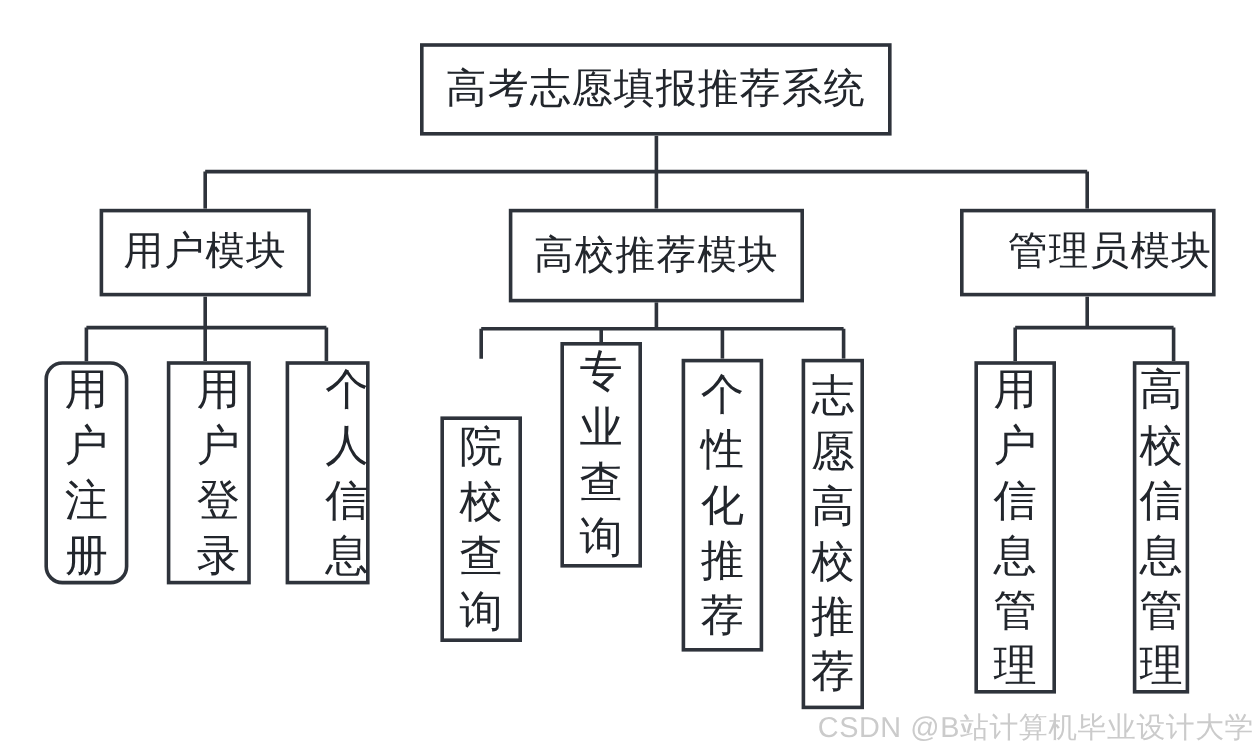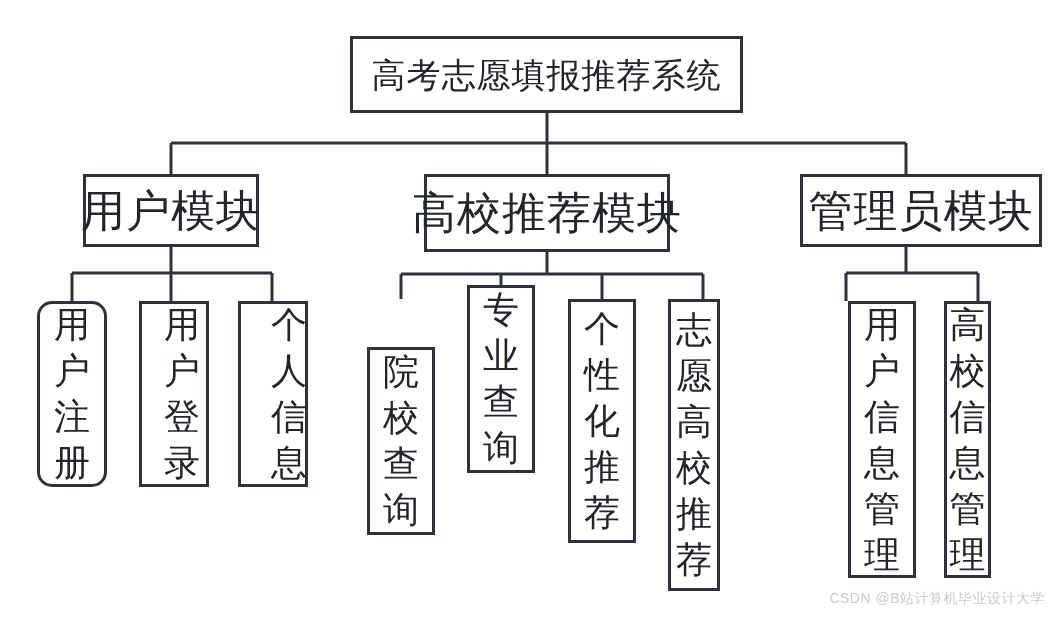--- a/index.html
+++ b/index.html
@@ -25,56 +25,57 @@
   }
   .node {
     position: absolute;
     box-sizing: border-box;
     border: 3px solid #2e333b;
     background: #ffffff;
     display: flex;
     align-items: center;
     justify-content: center;
     color: #22262c;
+    font-family: Liberation Serif, serif;
   }
   .hlabel {
     font-size: 34px;
     font-weight: 400;
     white-space: nowrap;
     letter-spacing: 1px;
     line-height: 1;
   }
-  .node.l2 .hlabel { font-size: 44px; }
+  .node.l2 .hlabel { font-size: 33px; }
   .vlabel {
     display: block;
     width: 40px;
     font-size: 36px;
     line-height: 46px;
     text-align: center;
     word-break: break-all;
     margin: 0 auto;
   }
   .root-node  { left: 350px; top: 36px;  width: 393px; height: 77px; }
   .mod-user   { left: 83px;  top: 174px; width: 176px; height: 73px; }
   .mod-rec    { left: 424px; top: 174px; width: 246px; height: 78px; }
-  .mod-admin  { left: 800px; top: 174px; width: 242px; height: 73px; }
+  .mod-admin  { left: 800px; top: 174px; width: 213px; height: 73px; justify-content: flex-end; }
   .leaf-u0 { left: 37px;  top: 301px; width: 70px; height: 186px; border-radius: 15px; }
   .leaf-u1 { left: 139px; top: 301px; width: 70px; height: 186px; padding-left: 16px; }
   .leaf-u2 { left: 238px; top: 301px; width: 70px; height: 186px; padding-left: 32px; }
   .leaf-r0 { left: 367px; top: 299px; width: 68px; height: 188px; margin-top: 48px; }
   .leaf-r1 { left: 467px; top: 285px; width: 68px; height: 188px; }
   .leaf-r2 { left: 568px; top: 299px; width: 68px; height: 244px; }
   .leaf-r3 { left: 668px; top: 299px; width: 52px; height: 292px; }
-  .leaf-a0 { left: 812px; top: 301px; width: 68px; height: 277px; margin-left: 36px; }
+  .leaf-a0 { left: 812px; top: 301px; width: 68px; height: 277px; }
   .leaf-a1 { left: 944px; top: 301px; width: 47px; height: 277px; }
   .watermark {
     position: absolute;
     top: 590px;
     right: 4px;
-    font-size: 14px;
+    font-size: 24px;
     color: #cbcbcb;
     white-space: nowrap;
     letter-spacing: 0.5px;
     text-align: center;
   }
 </style>
 </head>
 <body>
 
 <div class="canvas">

